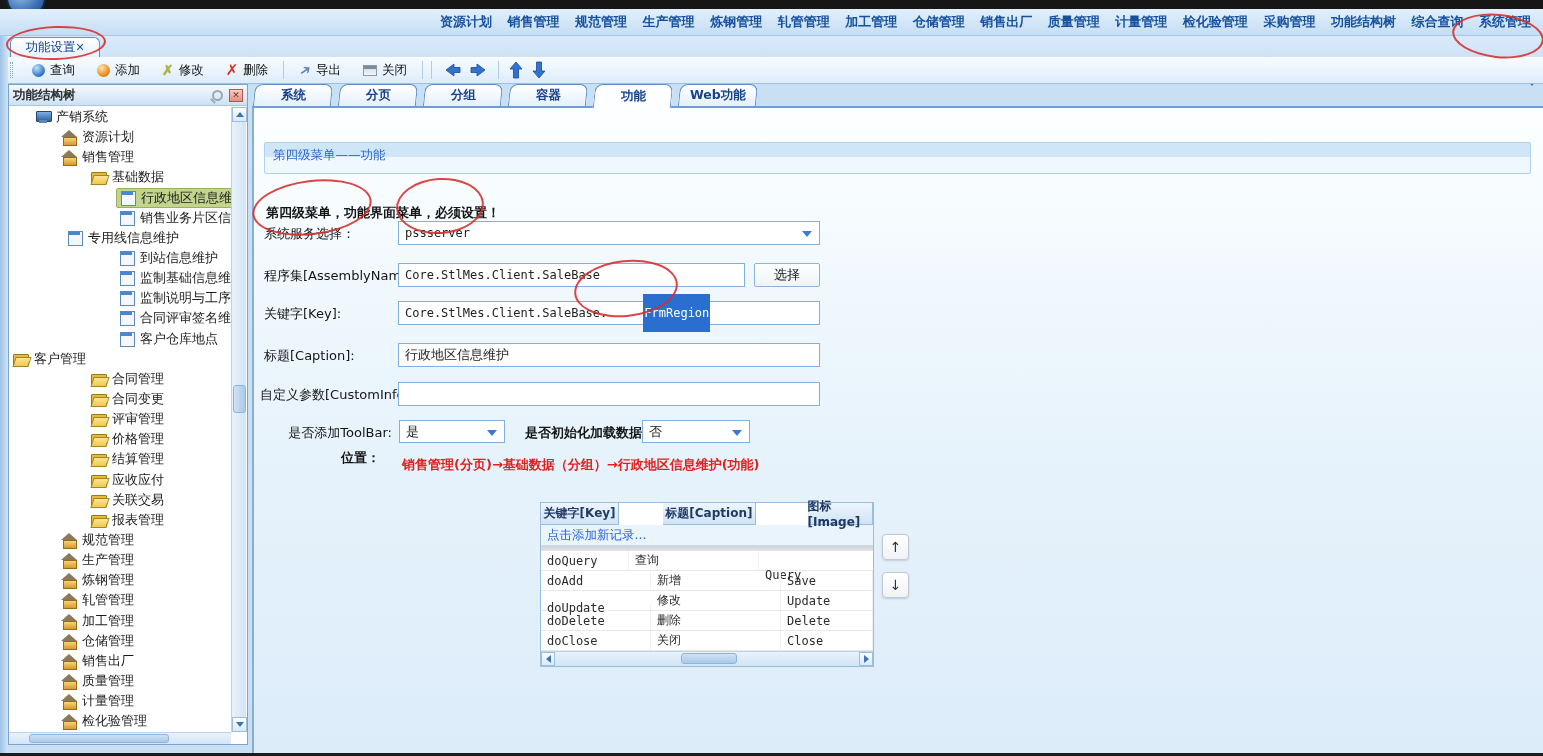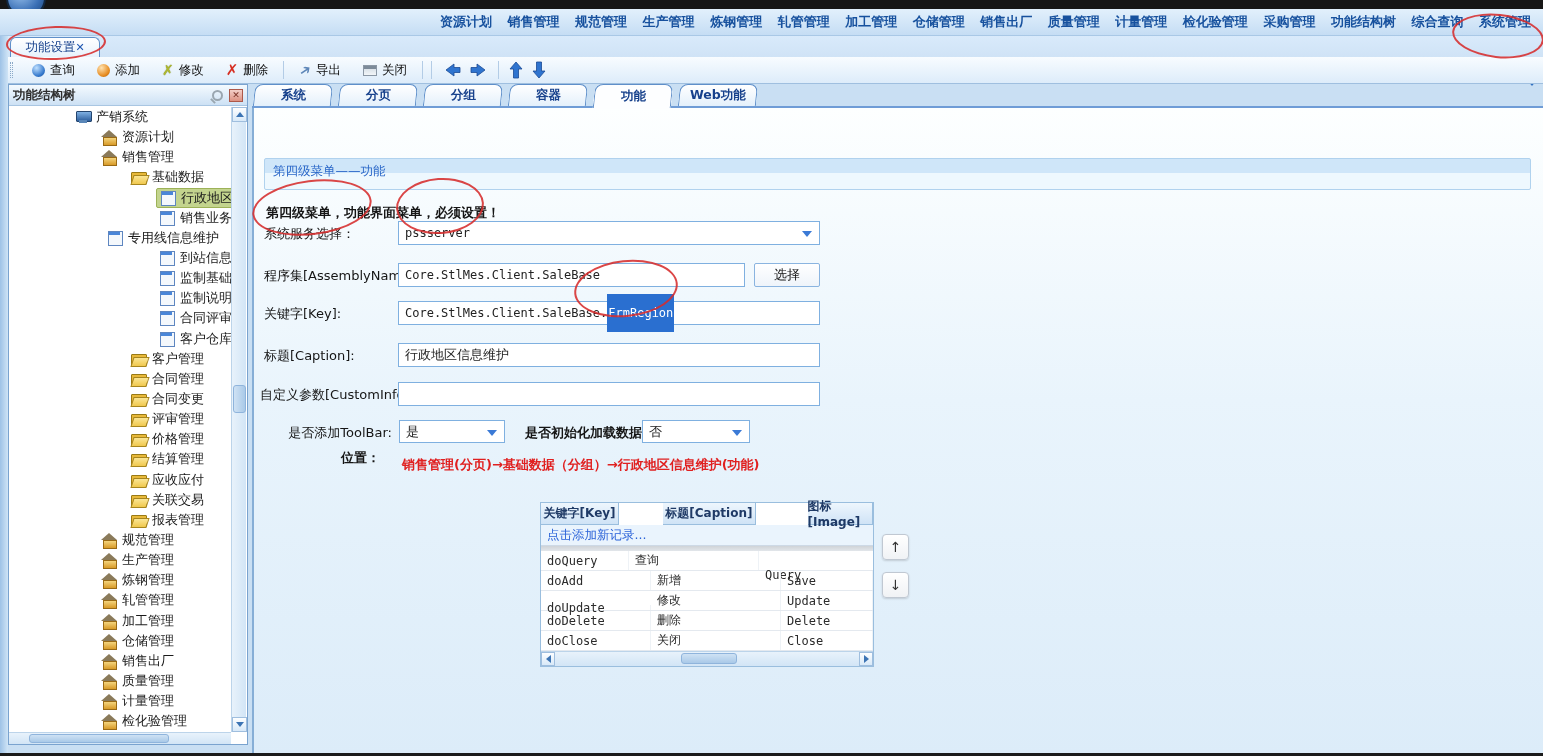--- a/index.html
+++ b/index.html
@@ -51,21 +51,21 @@
   .sidebar { position:absolute; left:8px; top:84px; width:240px; height:661px;
              border:1px solid #7aa3cf; background:#ffffff; }
   .sb-head { position:absolute; left:0; top:0; right:0; height:21px;
              background:linear-gradient(#f4fafe,#cde1f4); border-bottom:1px solid #a9c6e2;
              display:flex; align-items:center; padding:0 4px; font-size:12.5px; font-weight:bold; color:#2e2e2e; }
   .sb-head .spacer { flex:1; }
   .pin-icon { width:11px; height:11px; border:2px solid #9aa6b0; border-radius:50%; position:relative; margin-right:6px; }
   .pin-icon::after { content:""; position:absolute; left:-4px; top:8px; width:6px; height:2px; background:#9aa6b0; transform:rotate(45deg); }
   .sb-close { width:14px; height:13px; border:1px solid #ad594a; background:linear-gradient(#f3cfc8,#dd9182);
               color:#7a3226; font-size:9px; font-weight:bold; line-height:11px; text-align:center; }
-  .tree { position:absolute; left:1px; top:22px; right:16px; bottom:12px; overflow:hidden;margin-left:40px; }
+  .tree { position:absolute; left:1px; top:22px; right:16px; bottom:12px; overflow:hidden; }
   .trow { height:20.15px; display:flex; align-items:center; font-size:13px; white-space:nowrap; cursor:default; }
   .trow .tpack { display:flex; align-items:center; gap:5px; padding:0 3px; border-radius:2px; }
   .trow.sel .tpack { background:#c3d48e; border:1px solid #9db258; }
   .ticon { width:16px; height:14px; position:relative; flex:0 0 16px; }
   .ticon-system::before { content:""; position:absolute; left:1px; top:1px; width:14px; height:9px;
       background:linear-gradient(#7fb0e2,#2e5f9e); border:1px solid #24456e; border-radius:1px; }
   .ticon-system::after { content:""; position:absolute; left:4px; top:10px; width:8px; height:3px; background:#5a87b8; }
   .ticon-home::before { content:""; position:absolute; left:0; top:0; border-left:8px solid transparent;
       border-right:8px solid transparent; border-bottom:7px solid #8a7a5a; }
   .ticon-home::after { content:""; position:absolute; left:2px; top:7px; width:12px; height:7px;
@@ -97,31 +97,31 @@
   .ctabs { position:absolute; left:2px; top:0; height:22px; display:flex; }
   .ctab { width:78px; height:22px; margin-right:7px; border:1px solid #5f8fc9; border-bottom:none;
           border-radius:8px 8px 0 0; background:linear-gradient(#ffffff,#e4f0fb);
           display:flex; align-items:center; justify-content:center;
           font-size:12.5px; font-weight:bold; color:#17418c; transform:skewX(-6deg); }
   .ctab span { transform:skewX(6deg); }
   .ctab.active { background:#fdfeff; height:24px; z-index:3; box-shadow:0 1px 0 #fdfeff; }
   .blueline { position:absolute; left:0; right:0; top:22px; height:2px; background:#6f9cd6; z-index:2; }
   .cbody { position:absolute; left:0; right:0; top:24px; bottom:0;
            background:linear-gradient(#fdffff,#e9f4fc 45%,#dcecf9); border-left:2px solid #86aed6; }
-  .band { position:absolute; left:10px; right:12px; top:50px; height:32px;
+  .band { position:absolute; left:10px; right:12px; top:34px; height:32px;
           background:linear-gradient(#cfe6f9 45%,#eef8fe 46%); border:1px solid #b0d2ee; border-radius:2px;
           font-size:12.5px; color:#2a67c8; padding:4px 8px; }
   .notice { position:absolute; left:12px; top:96px; font-size:13px; font-weight:bold; color:#151515; }
   .flabel { position:absolute; font-size:13px; color:#151515; }
   .fbox { position:absolute; background:#ffffff; border:1px solid #7fb0e0; height:24px;
           display:flex; align-items:center; padding:0 6px;
           font-family:"DejaVu Sans Mono","Liberation Mono",monospace; font-size:12px; color:#222; }
   .combo::after { content:""; position:absolute; right:7px; top:9px; width:0; height:0;
                   border-left:5px solid transparent; border-right:5px solid transparent; border-top:6px solid #3b7ad6; }
-  .selhl { background:#2a6fd0; color:#ffffff; padding:12px 1px; }
+  .selhl { background:#2a6fd0; color:#ffffff; padding:12px 1px;margin-left:36px; }
   .sel-btn { position:absolute; width:66px; height:24px; background:linear-gradient(#ffffff,#eef4fa);
              border:1px solid #8ab4e0; border-radius:2px; font-size:13px; color:#111;
              display:flex; align-items:center; justify-content:center; }
   .pos-value { position:absolute; font-size:13px; font-weight:bold; color:#e02020; }
   
   .atable { position:absolute; left:286px; top:394px; width:334px; border:1px solid #9abede; background:#fff; }
   .ahead { display:flex; height:22px;gap:44px; }
   .ahead div { background:linear-gradient(#eef6fd,#cfe3f6); border-right:1px solid #9abede; border-bottom:1px solid #9abede;
                font-size:12px; font-weight:bold; color:#1f3a66; display:flex; align-items:center; justify-content:center; }
   .addrow { height:21px; background:#eaf4fd; color:#2a62d8; font-size:12.5px; display:flex; align-items:center;
@@ -304,21 +304,21 @@
             <span class="ticon ticon-form"></span>
             <span>合同评审签名维护</span>
           </span>
         </div>
         <div class="trow" style="padding-left: 106px;">
           <span class="tpack">
             <span class="ticon ticon-form"></span>
             <span>客户仓库地点</span>
           </span>
         </div>
-        <div class="trow" style="padding-left: 78px;">
+        <div class="trow" style="">
           <span class="tpack">
             <span class="ticon ticon-folder"></span>
             <span>客户管理</span>
           </span>
         </div>
         <div class="trow" style="padding-left: 78px;">
           <span class="tpack">
             <span class="ticon ticon-folder"></span>
             <span>合同管理</span>
           </span>

